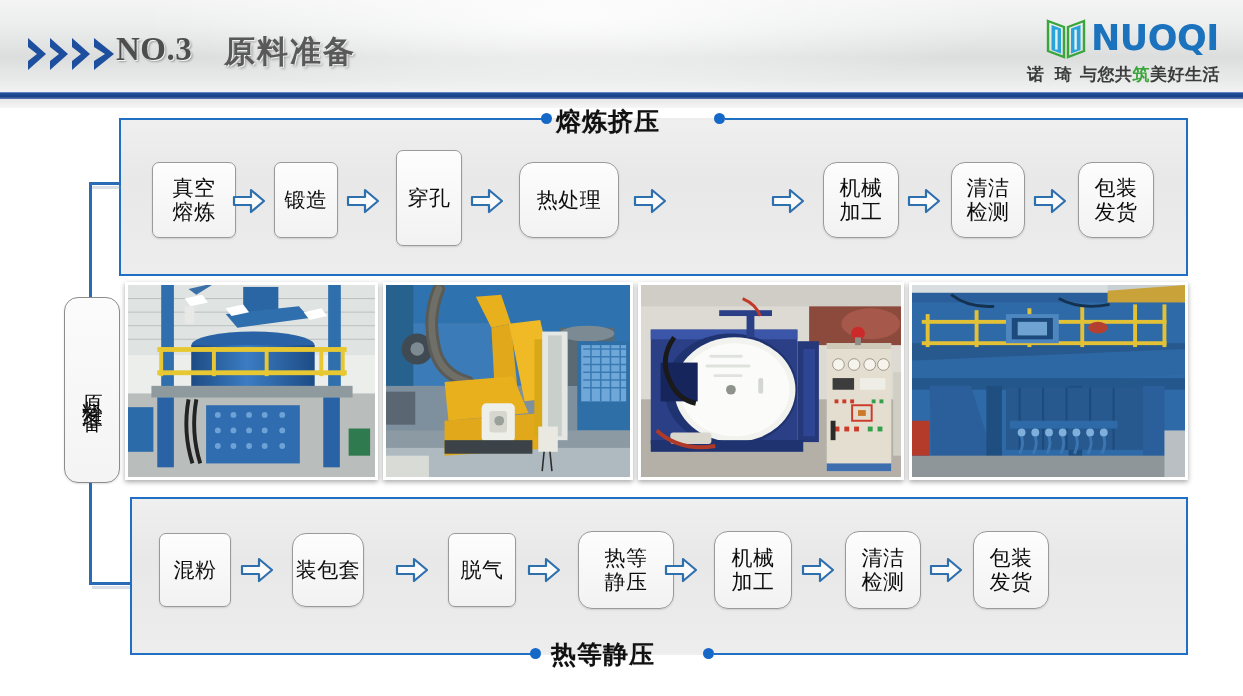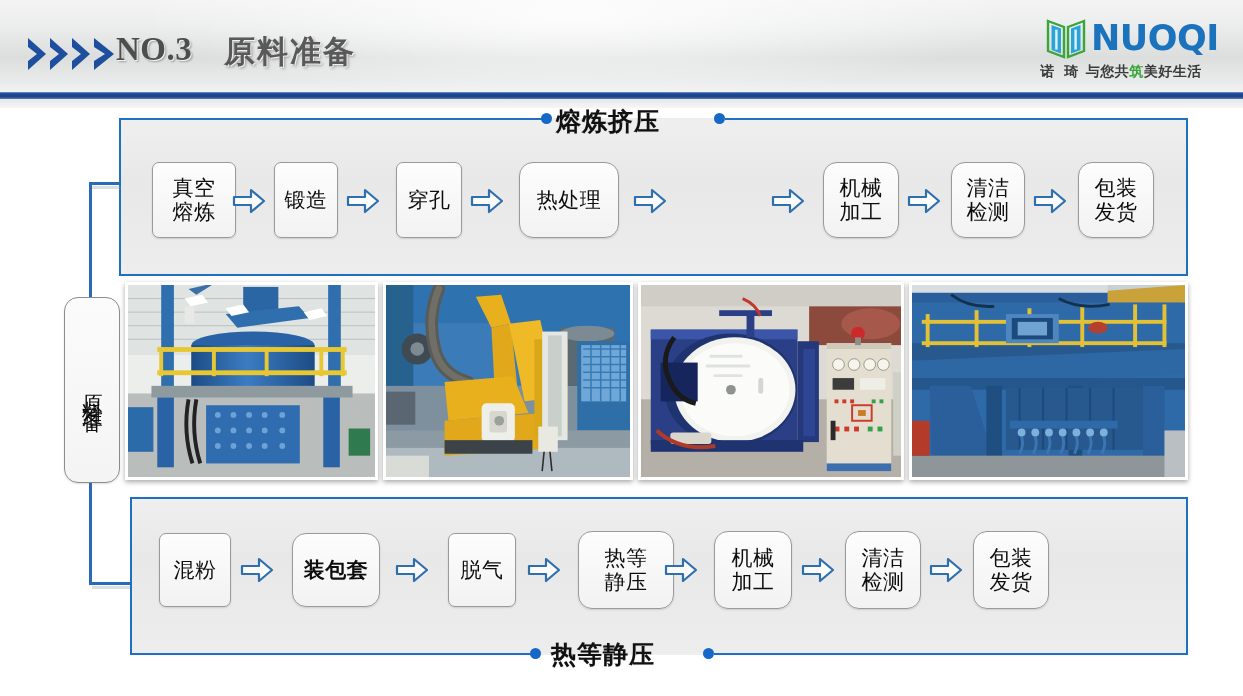--- a/index.html
+++ b/index.html
@@ -54,21 +54,21 @@
   .logo{position:absolute;right:28px;top:14px;width:190px;height:72px;}
   .logo-mark{position:absolute;left:20px;top:2px;width:42px;height:44px;}
   .logo-word{
     position:absolute;left:66px;top:4px;
     font-size:35px;font-weight:bold;color:#1b72bd;
     letter-spacing:-0.5px;font-family:"DejaVu Sans",sans-serif;
     white-space:nowrap;
   }
   .logo-tag{
     position:absolute;left:2px;top:49px;width:188px;
-    text-align:center;font-size:14px;font-weight:bold;color:#3b3b3b;
+    text-align:center;font-size:17px;font-weight:bold;color:#3b3b3b;
     letter-spacing:.5px;white-space:nowrap;
   }
   .logo-tag .g{color:#3aa53a;}
   .logo-tag .sp{letter-spacing:3px;}
 
   
   .panel{
     position:absolute;
     border:2px solid #1f6fc4;
     background:linear-gradient(180deg,#efefef 0%,#e8e8e8 40%,#ededed 100%);
@@ -212,21 +212,21 @@
 
   <div class="pbox" style="left:274px;top:162px;width:64px;height:76px;">
     <span>锻造</span>
   </div>
   <div class="arrowi" style="left:346px;top:186px;">
     <svg width="34" height="30" viewBox="0 0 34 30">
         <path d="M2,11 L19,11 L19,4 L32,15 L19,26 L19,19 L2,19 Z" fill="#fbfbfb" stroke="#2e6fae" stroke-width="2.2" stroke-linejoin="round"></path>
       </svg>
   </div>
 
-  <div class="pbox" style="left:396px;top:162px;width:66px;height:76px;align-items:center;">
+  <div class="pbox" style="left:396px;top:150px;width:66px;height:96px;align-items:center;">
     <span>穿孔</span>
   </div>
   <div class="arrowi" style="left:470px;top:186px;">
     <svg width="34" height="30" viewBox="0 0 34 30">
         <path d="M2,11 L19,11 L19,4 L32,15 L19,26 L19,19 L2,19 Z" fill="#fbfbfb" stroke="#2e6fae" stroke-width="2.2" stroke-linejoin="round"></path>
       </svg>
   </div>
 
   <div class="pbox r14" style="left:519px;top:162px;width:100px;height:76px;">
     <span>热处理</span>
@@ -544,21 +544,21 @@
 
   <div class="pbox" style="left:159px;top:533px;width:72px;height:74px;">
     <span>混粉</span>
   </div>
   <div class="arrowi" style="left:240px;top:555px;">
     <svg width="34" height="30" viewBox="0 0 34 30">
         <path d="M2,11 L19,11 L19,4 L32,15 L19,26 L19,19 L2,19 Z" fill="#fbfbfb" stroke="#2e6fae" stroke-width="2.2" stroke-linejoin="round"></path>
       </svg>
   </div>
 
-  <div class="pbox r14" style="left:292px;top:533px;width:88px;height:74px;font-weight:bold;">
+  <div class="pbox r14" style="left:292px;top:533px;width:72px;height:74px;">
     <span>装包套</span>
   </div>
   <div class="arrowi" style="left:395px;top:555px;">
     <svg width="34" height="30" viewBox="0 0 34 30">
         <path d="M2,11 L19,11 L19,4 L32,15 L19,26 L19,19 L2,19 Z" fill="#fbfbfb" stroke="#2e6fae" stroke-width="2.2" stroke-linejoin="round"></path>
       </svg>
   </div>
 
   <div class="pbox" style="left:448px;top:533px;width:68px;height:74px;">
     <span>脱气</span>

